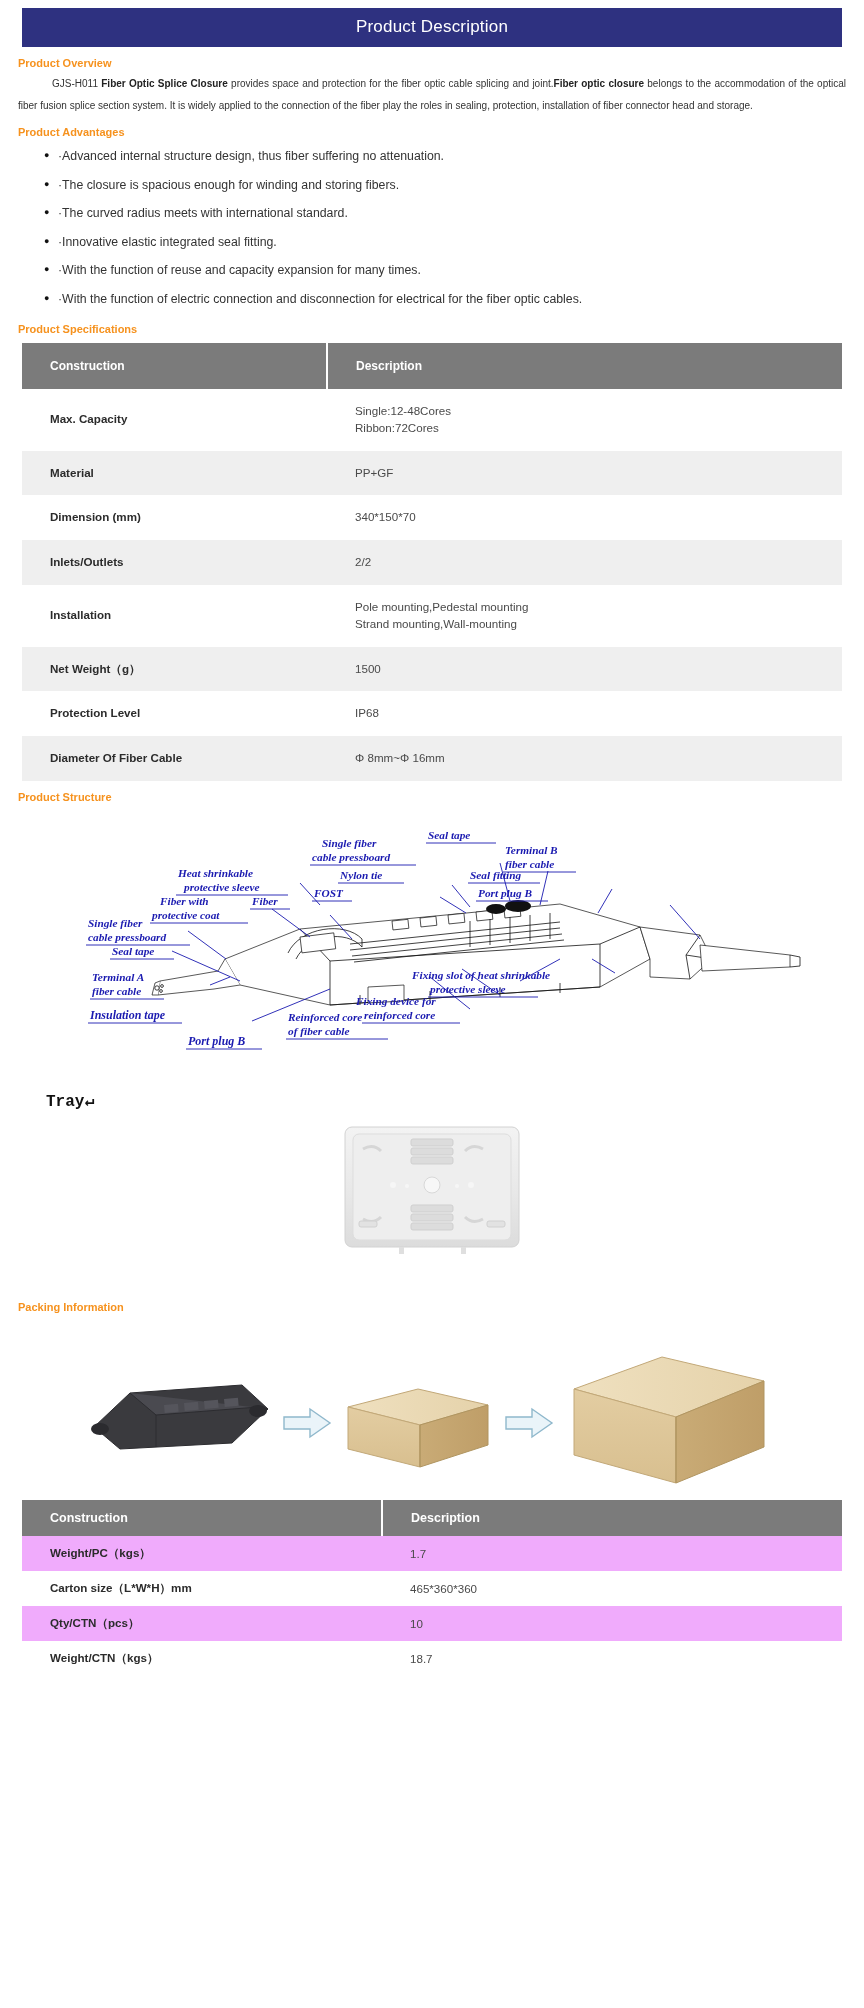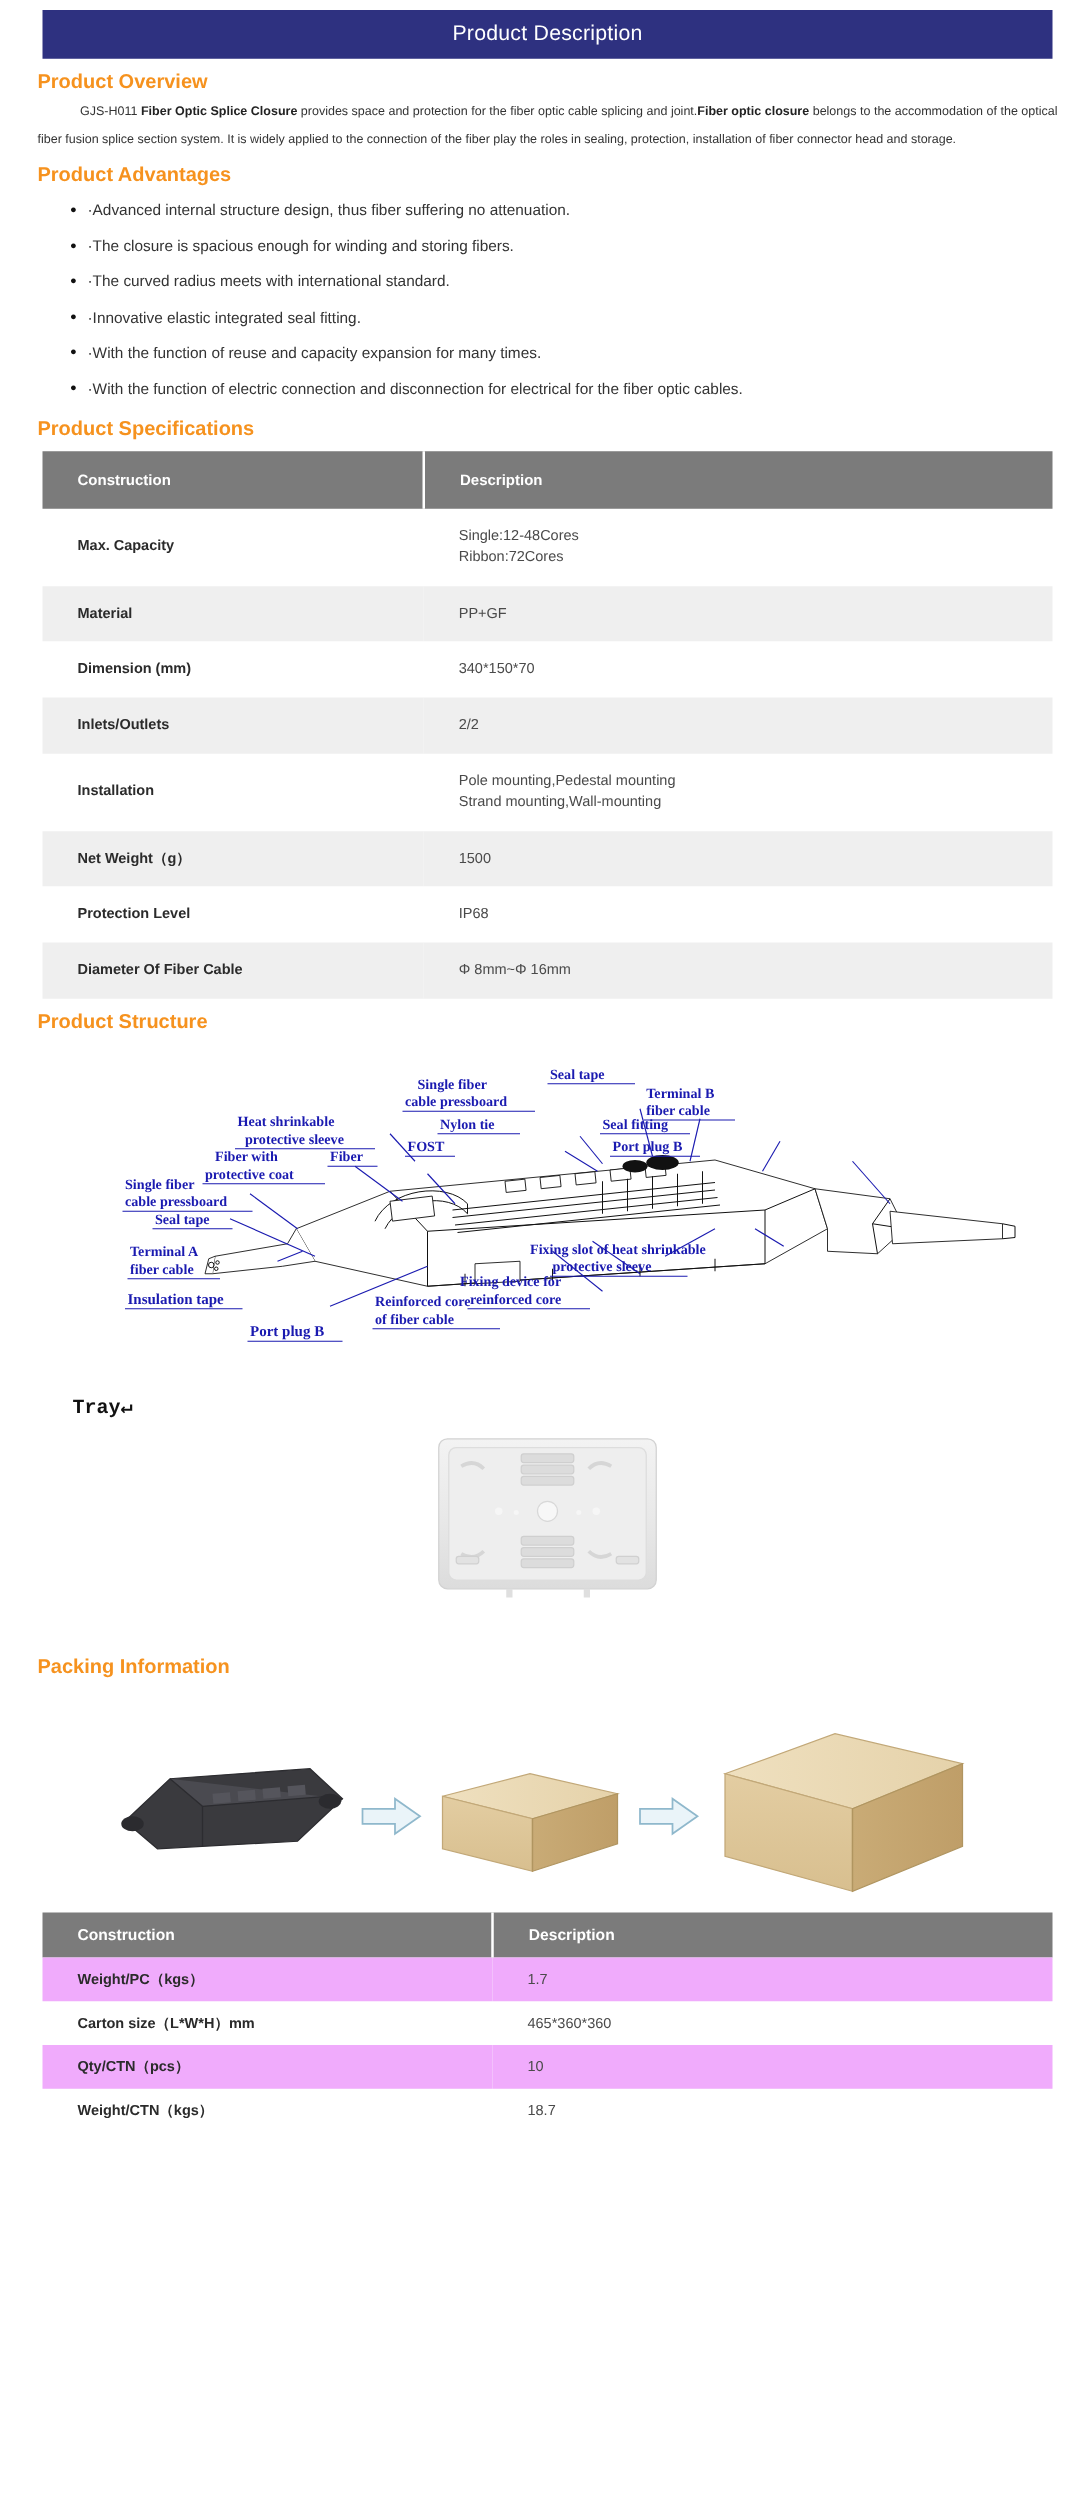--- a/index.html
+++ b/index.html
@@ -3,37 +3,37 @@
 <meta charset="utf-8">
 <style>
   * { box-sizing: border-box; }
   html, body { margin:0; padding:0; }
   body {
     width:864px;
     background:#ffffff;
     font-family:"Liberation Sans", sans-serif;
     color:#3a3a3a;
   }
-  .page { width:864px; position:relative; padding:0 0 10px 12px; }
+  .page { width:864px; position:relative; padding:0 0 10px 0; }
 
   
   .banner {
     margin:8px 22px 0 22px;
     background:#2e3180;
     color:#ffffff;
     text-align:center;
     font-size:17px;
     padding:9px 0 10px 0;
     letter-spacing:0.2px;
   }
 
   
   .sec-head {
     color:#f6921e;
-    font-size:16px;
+    font-size:11px;
     font-weight:bold;
     margin:10px 0 4px 18px;
   }
 
   
   .overview {
     margin:2px 18px 0 18px;
     font-size:10px;
     line-height:2.15;
     color:#333;
@@ -97,21 +97,21 @@
     border-right:2px solid #ffffff;
   }
   table.pack thead th:last-child { border-right:none; }
   table.pack td { font-size:11.6px; padding:10px 0 10px 28px; }
   table.pack td.k { font-weight:bold; color:#2b2b2b; }
   table.pack td.v { color:#4a4a4a; }
   table.pack tbody tr.alt td { background:#f0abfc; }
   table.pack col.c1 { width:360px; }
 
   
-  .struct-wrap { position:relative; width:700px; height:260px; margin-top:6px; }
+  .struct-wrap { position:relative; width:700px; height:260px; margin-top:6px;font-style:italic; }
   .struct-wrap svg { display:block; }
 
   
   .tray-title {
     font-size:16px; font-weight:bold; color:#111;
     margin:22px 4px 0 46px;
     font-family:Liberation Mono, monospace;
   }
   .tray-img-wrap { width:100%; display:flex; justify-content:center; margin-top:10px; }
 

